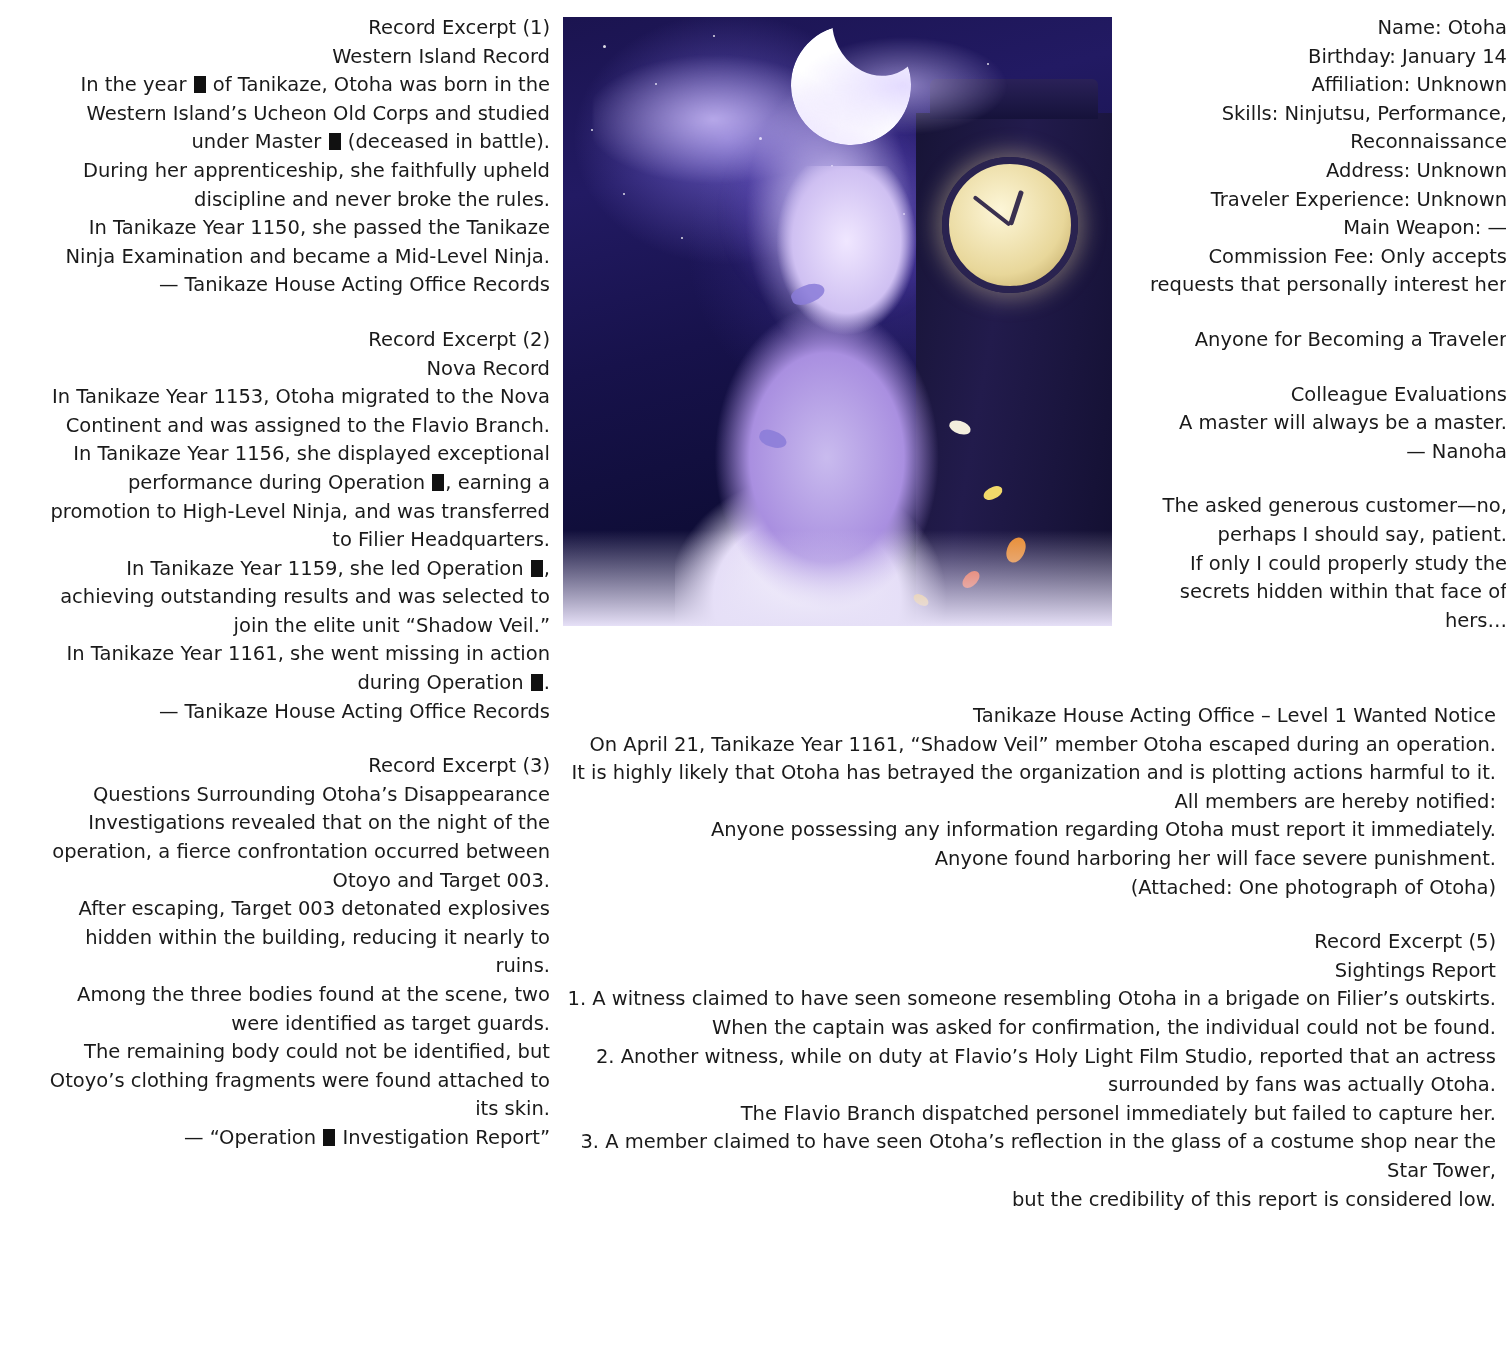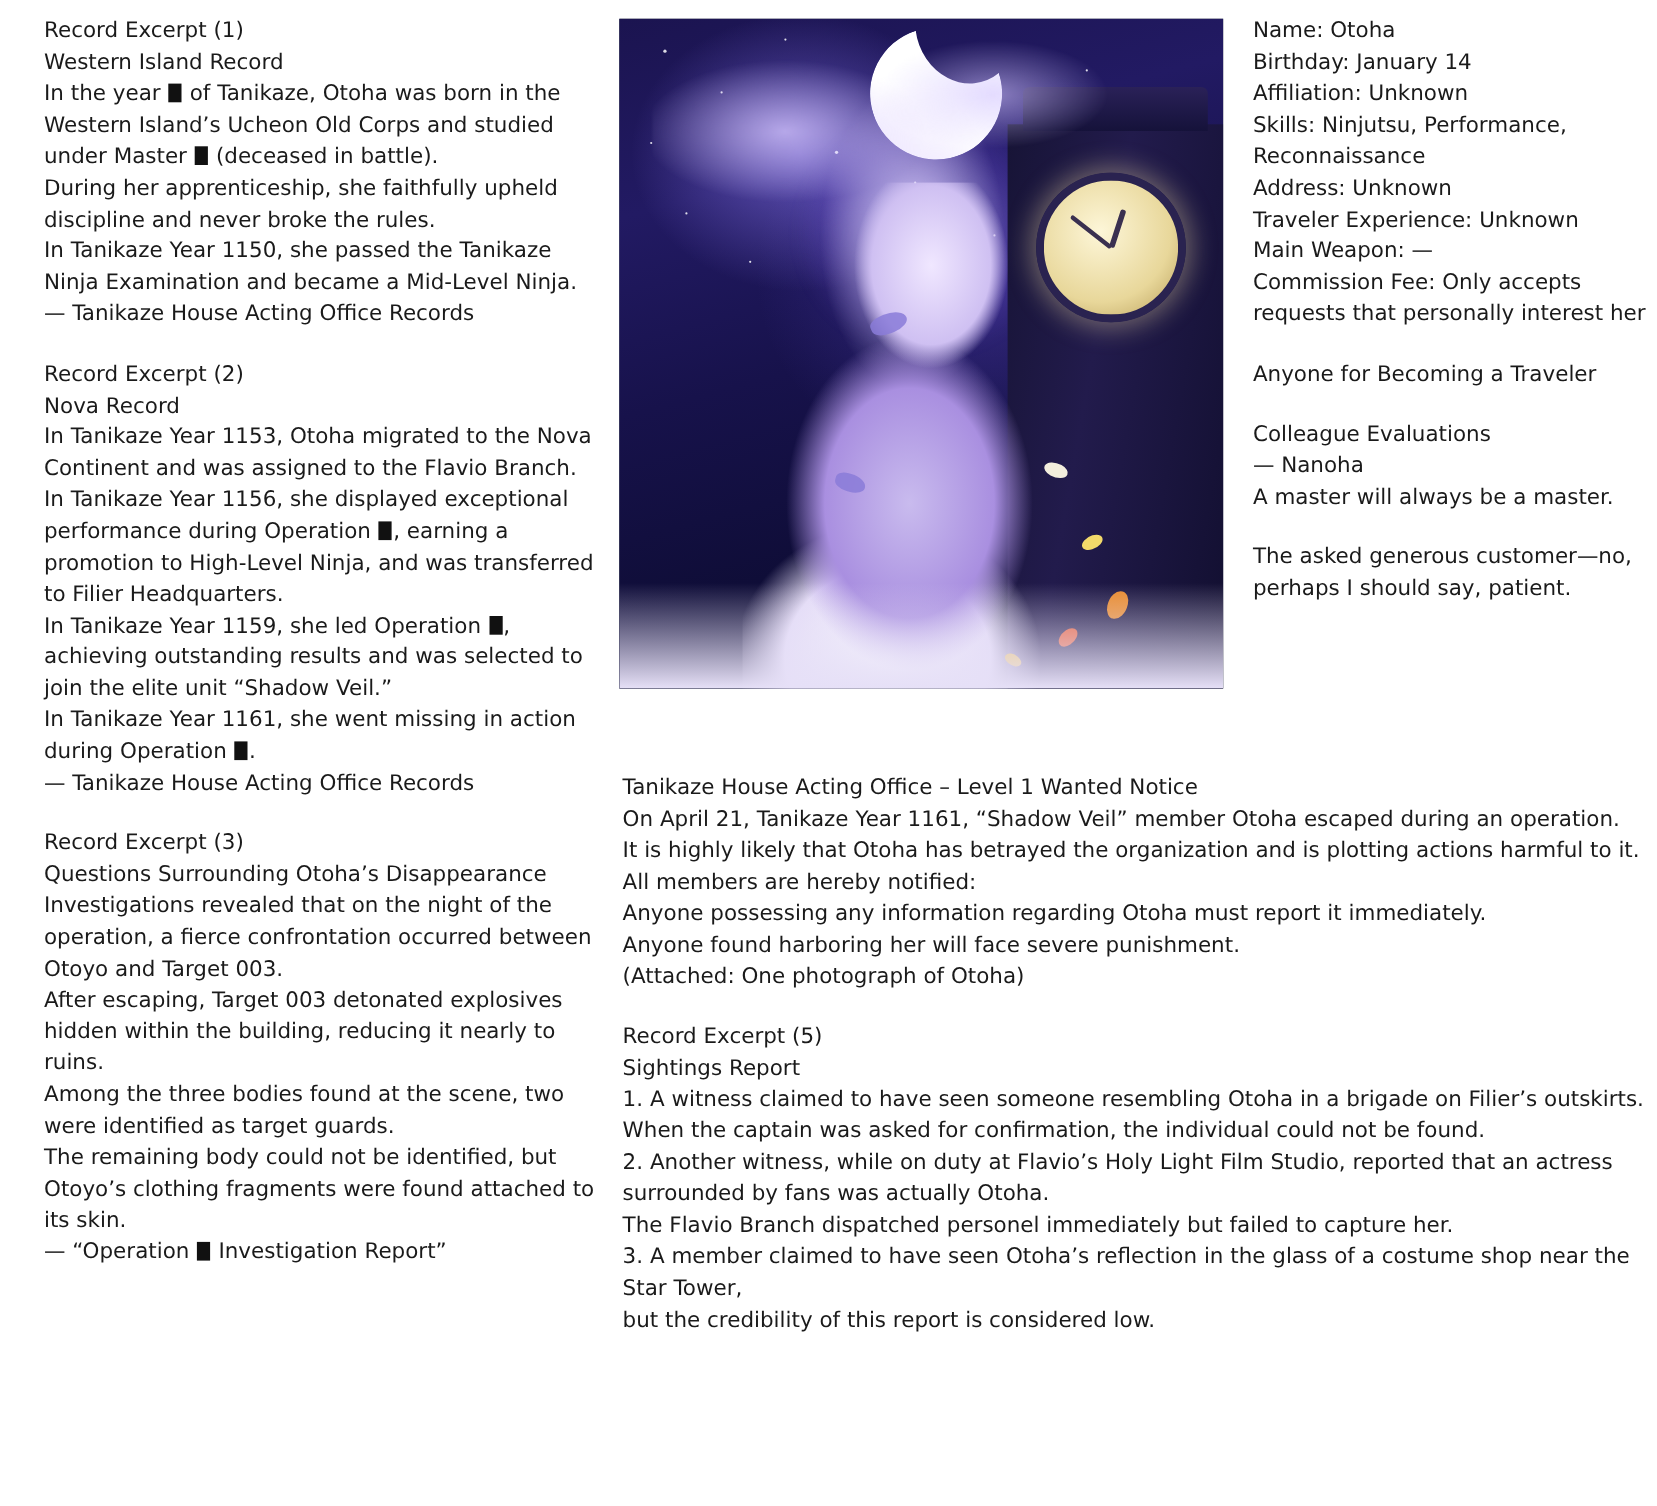--- a/index.html
+++ b/index.html
@@ -37,20 +37,21 @@
     position: absolute;
     left: 566px;
     top: 702px;
     width: 930px;
   }
   .blk {
     font-size: 19.5px;
     line-height: 28.6px;
     margin: 0 0 26px 0;
     white-space: pre-wrap;
+    text-align: right;
   }
   .blk:last-child { margin-bottom: 0; }
   .blk .line { display: block; }
   .redact {
     display: inline-block;
     width: 12px;
     height: 17px;
     background: #111111;
     vertical-align: -2px;
     margin: 0 1px;
@@ -207,22 +208,22 @@
     <div class="petal" style="left:420px;top:470px;width:20px;height:12px;background:#f2d96a;transform:rotate(-18deg)"></div>
     <div class="petal" style="left:444px;top:520px;width:18px;height:26px;background:#e98a2b;transform:rotate(12deg)"></div>
     <div class="petal" style="left:398px;top:556px;width:20px;height:13px;background:#e8562a;transform:rotate(-34deg)"></div>
     <div class="petal" style="left:350px;top:578px;width:16px;height:10px;background:#f0c24a;transform:rotate(40deg)"></div>
     <div class="ground"></div>
   </div>
 
   <div class="col-right">
     <div class="blk"><span class="line">Name: Otoha</span><span class="line">Birthday: January 14</span><span class="line">Affiliation: Unknown</span><span class="line">Skills: Ninjutsu, Performance, Reconnaissance</span><span class="line">Address: Unknown</span><span class="line">Traveler Experience: Unknown</span><span class="line">Main Weapon: —</span><span class="line">Commission Fee: Only accepts requests that personally interest her</span></div>
     <div class="blk"><span class="line">Anyone for Becoming a Traveler</span></div>
-    <div class="blk"><span class="line">Colleague Evaluations</span><span class="line">— Nanoha</span><span class="line">A master will always be a master.</span></div>
-    <div class="blk"><span class="line">The asked generous customer—no, perhaps I should say, patient.</span></div>
+    <div class="blk"><span class="line">Colleague Evaluations</span><span class="line">A master will always be a master.</span><span class="line">— Nanoha</span></div>
+    <div class="blk"><span class="line">The asked generous customer—no, perhaps I should say, patient.</span><span class="line">If only I could properly study the secrets hidden within that face of hers…</span></div>
   </div>
 
   <div class="col-bottom">
     <div class="blk"><span class="line">Tanikaze House Acting Office – Level 1 Wanted Notice</span><span class="line">On April 21, Tanikaze Year 1161, “Shadow Veil” member Otoha escaped during an operation.</span><span class="line">It is highly likely that Otoha has betrayed the organization and is plotting actions harmful to it.</span><span class="line">All members are hereby notified:</span><span class="line">Anyone possessing any information regarding Otoha must report it immediately.</span><span class="line">Anyone found harboring her will face severe punishment.</span><span class="line">(Attached: One photograph of Otoha)</span></div>
     <div class="blk"><span class="line">Record Excerpt (5)</span><span class="line">Sightings Report</span><span class="line">1. A witness claimed to have seen someone resembling Otoha in a brigade on Filier’s outskirts.</span><span class="line">When the captain was asked for confirmation, the individual could not be found.</span><span class="line">2. Another witness, while on duty at Flavio’s Holy Light Film Studio, reported that an actress surrounded by fans was actually Otoha.</span><span class="line">The Flavio Branch dispatched personel immediately but failed to capture her.</span><span class="line">3. A member claimed to have seen Otoha’s reflection in the glass of a costume shop near the Star Tower,</span><span class="line">but the credibility of this report is considered low.</span></div>
   </div>
 
 </div>
 
 </body></html>

